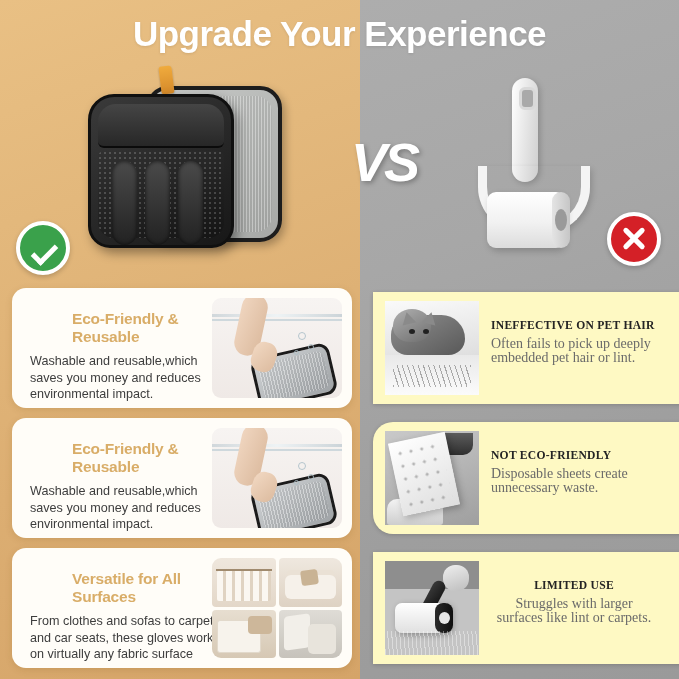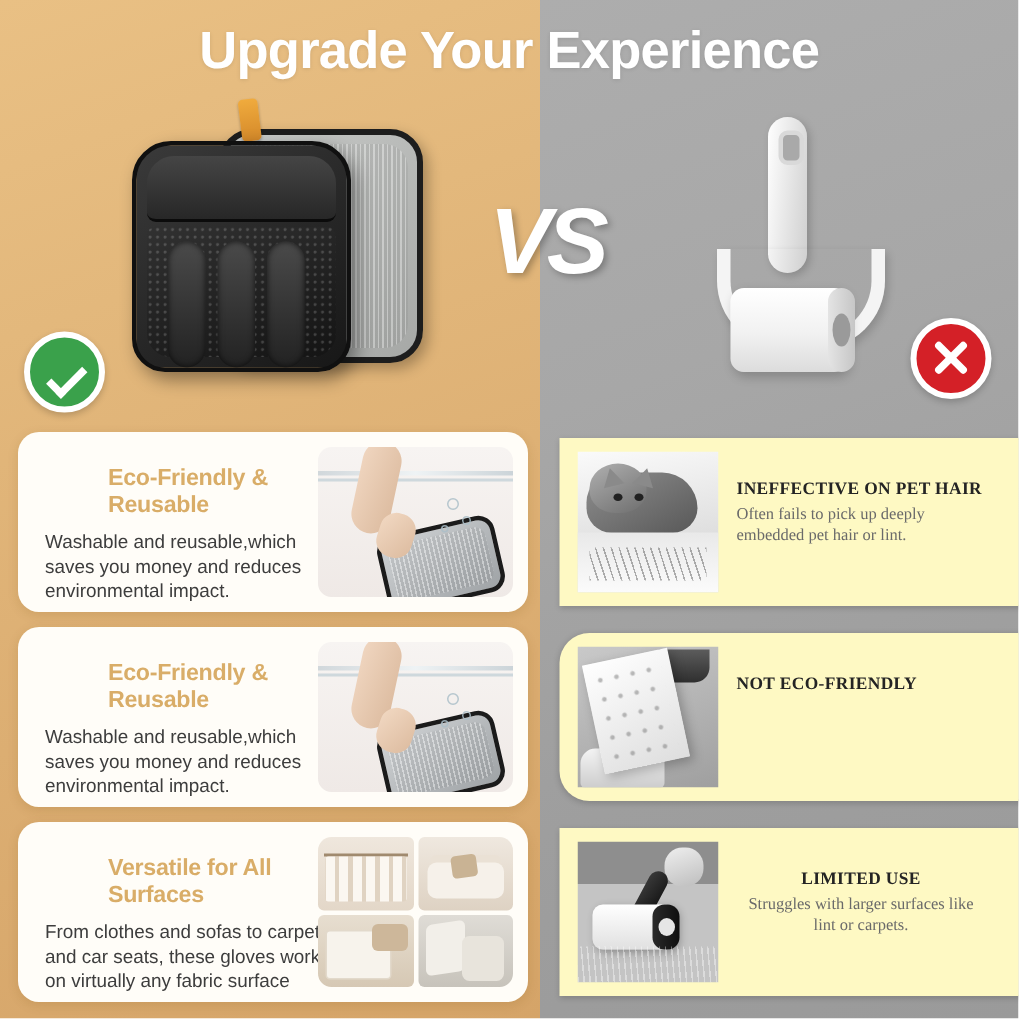--- a/index.html
+++ b/index.html
@@ -12,22 +12,22 @@
   .bg-right{position:absolute;left:360px;top:0;width:319px;height:679px;
     background:linear-gradient(160deg,#adadad 0%,#a7a7a7 35%,#9e9e9e 70%,#9a9a9a 100%);}
 
   
   .title{position:absolute;left:0;top:14px;width:679px;text-align:center;
     color:#fff;font-size:35px;font-weight:bold;letter-spacing:-0.5px;
     text-shadow:0 1px 3px rgba(0,0,0,.10);}
 
   
   .vs{position:absolute;left:312px;top:128px;width:105px;height:68px;
-    font-size:62px;font-weight:bold;font-style:italic;color:#fff;
-    line-height:68px;text-align:center;letter-spacing:-3px;
+    font-size:54px;font-weight:bold;font-style:italic;color:#fff;
+    line-height:68px;text-align:right;letter-spacing:-3px;
     text-shadow:2px 2px 5px rgba(0,0,0,.28);}
 
   
   .hero-glove{position:absolute;left:88px;top:78px;width:190px;height:170px;}
   .tag{position:absolute;left:72px;top:-12px;width:13px;height:28px;
     background:linear-gradient(180deg,#f0ab3d,#d4892a);border-radius:3px;
     transform:rotate(-7deg);box-shadow:0 1px 2px rgba(0,0,0,.3);}
   .pad-gray{position:absolute;left:58px;top:8px;width:128px;height:148px;
     background:linear-gradient(135deg,#c9cbc9,#a6a8a6);border:4px solid #1d1d1d;
     border-radius:22px;box-shadow:3px 4px 9px rgba(0,0,0,.28);}
@@ -123,21 +123,21 @@
     background:#e8e4dc;border-radius:5px;}
 
   
   .rcard{position:absolute;left:373px;width:348px;height:112px;background:#fef9c3;
     box-shadow:0 1px 4px rgba(0,0,0,.18);font-family:Liberation Serif, serif;}
   .rc1{top:292px;} .rc2{top:422px;border-radius:20px;} .rc3{top:552px;text-align:center;}
   .rc-img{position:absolute;left:12px;top:9px;width:94px;height:94px;overflow:hidden;
     filter:grayscale(100%);}
   .rc-text{position:absolute;left:118px;top:27px;width:166px;}
   .rc-title{color:#242424;font-size:11.6px;font-weight:bold;letter-spacing:.25px;margin-bottom:5px;}
-  .rc-body{color:#6a6a6a;font-size:11px;line-height:13.6px;}
+  .rc-body{color:#6a6a6a;font-size:14px;line-height:13.6px;}
 
   
   .cat{width:100%;height:100%;position:relative;background:linear-gradient(170deg,#fafafa,#cfcfcf);}
   .cat-body{position:absolute;left:6px;top:14px;width:74px;height:40px;border-radius:22px 26px 18px 18px;
     background:linear-gradient(150deg,#8f8f8f,#585858);}
   .cat-head{position:absolute;left:8px;top:8px;width:38px;height:33px;border-radius:50% 50% 45% 45%;
     background:linear-gradient(150deg,#b0b0b0,#6e6e6e);}
   .cat-ear{position:absolute;top:3px;width:0;height:0;border-left:7px solid transparent;
     border-right:7px solid transparent;border-bottom:12px solid #8a8a8a;}
   .ce1{left:8px;transform:rotate(-14deg);} .ce2{left:30px;transform:rotate(14deg);}
@@ -289,20 +289,21 @@
   <div class="rcard rc2">
     <div class="rc-img">
       <div class="sheet">
         <div class="sheet-fingers"></div>
         <div class="sheet-roller"></div>
         <div class="sheet-paper"></div>
       </div>
     </div>
     <div class="rc-text">
       <div class="rc-title">NOT ECO-FRIENDLY</div>
+      <div class="rc-body">Disposable sheets create unnecessary waste.</div>
     </div>
   </div>
 
   <div class="rcard rc3">
     <div class="rc-img">
       <div class="crp">
         <div class="crp-hand"></div>
         <div class="crp-handle"></div>
         <div class="crp-drum"></div>
         <div class="crp-cap"></div>

